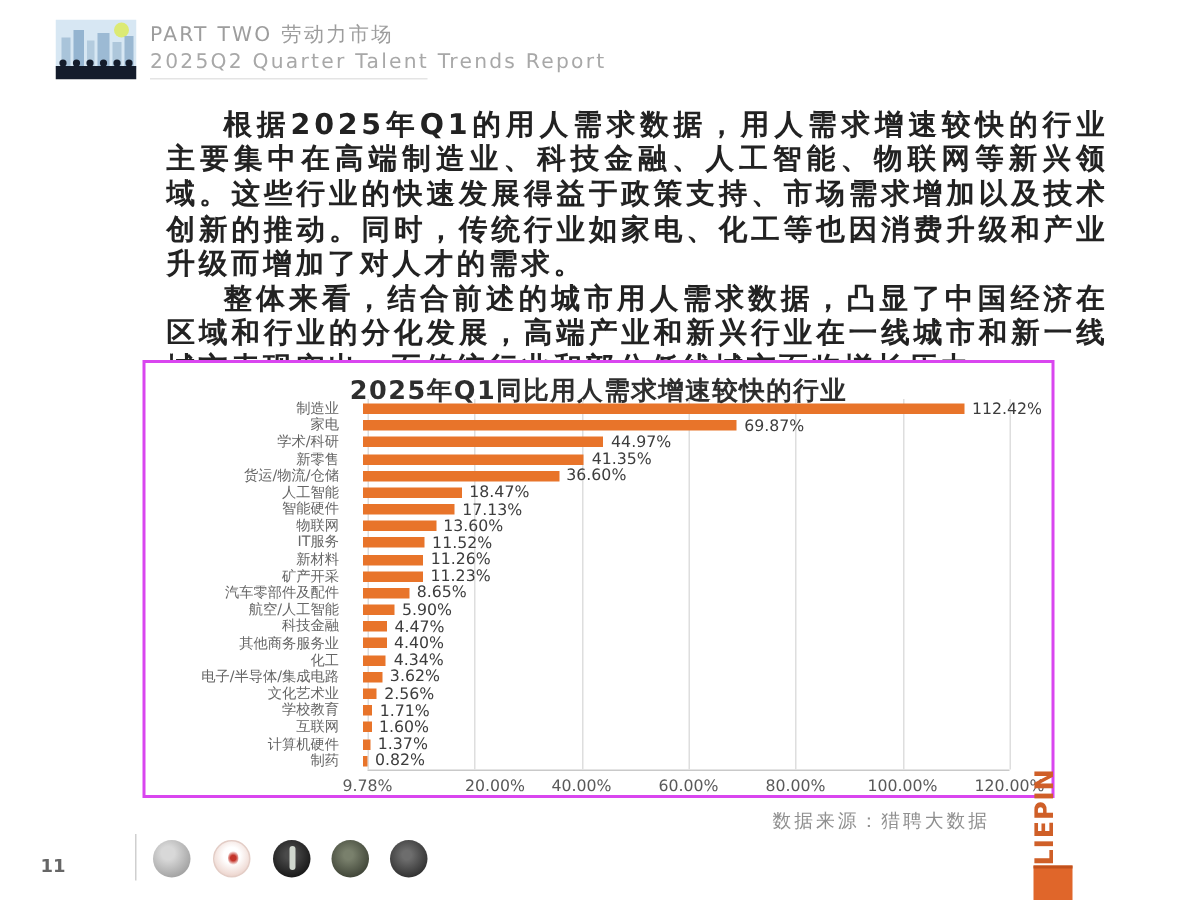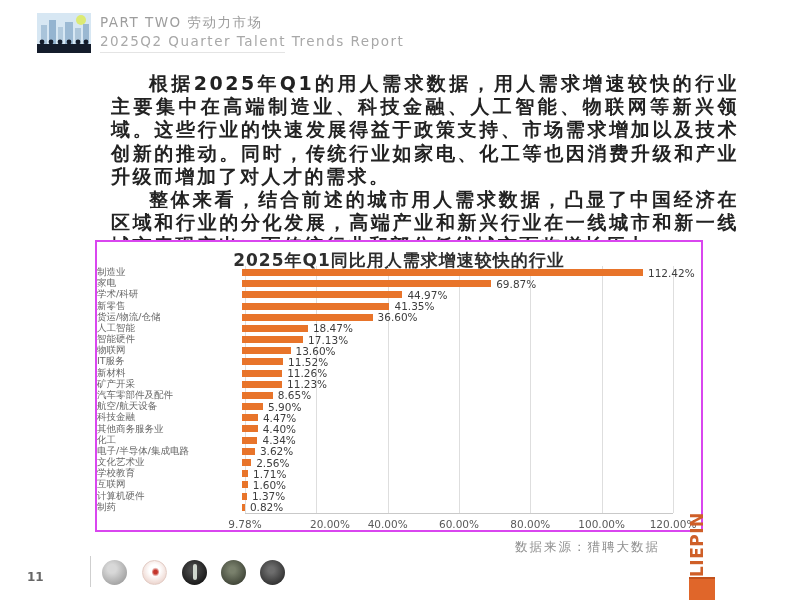--- a/index.html
+++ b/index.html
@@ -21,21 +21,21 @@
   
   .chart { position:absolute; left:95px; top:240px; width:608px; height:292px;
            background:#fff; border:2px solid #d946ef; }
   .chart-title { position:absolute; left:0; top:7px; width:100%; text-align:center;
                  font-size:17px; font-weight:700; color:#2e2e2e; letter-spacing:1px; }
   .grid { position:absolute; left:148px; top:24px; width:428px; height:248px;
           border-bottom:1px solid #c9c9c9; }
   .gridline { position:absolute; top:0; bottom:0; width:1px; background:#dedede; }
   .rows { position:absolute; left:0; top:25px; width:100%; }
   .crow { position:relative; height:11.18px; display:flex; align-items:center; }
-  .clabel { width:145px; padding-right:0; font-size:9.5px;
+  .clabel { width:145px; padding-right:16px; text-align:right; font-size:9.5px;
             color:#666; white-space:nowrap; overflow:visible; flex:none; }
   .cbar { height:7px; flex:none; }
   .cval { margin-left:5px; font-size:10.5px; color:#3d3d3d; white-space:nowrap; }
   .xaxis { position:absolute; left:0; top:276px; width:100%; height:14px; }
   .xtick { position:absolute; transform:translateX(-50%); font-size:10.5px; color:#595959; white-space:nowrap; }
 
   .source { position:absolute; top:539px; right:140px; font-size:12.5px; color:#8f8f8f; letter-spacing:2px; }
 
   
   .pagenum { position:absolute; left:27px; top:570px; font-size:12px; font-weight:700; color:#666; }
@@ -160,21 +160,21 @@
           <span class="clabel">矿产开采</span>
           <div class="cbar" style="width: 40.0537px; background: rgb(232, 116, 42);"></div>
           <span class="cval">11.23%</span>
         </div>
         <div class="crow">
           <span class="clabel">汽车零部件及配件</span>
           <div class="cbar" style="width: 30.8517px; background: rgb(232, 116, 42);"></div>
           <span class="cval">8.65%</span>
         </div>
         <div class="crow">
-          <span class="clabel">航空/航天设备</span>
+          <span class="clabel">航空/人工智能</span>
           <div class="cbar" style="width: 21.0433px; background: rgb(232, 116, 42);"></div>
           <span class="cval">5.90%</span>
         </div>
         <div class="crow">
           <span class="clabel">科技金融</span>
           <div class="cbar" style="width: 15.943px; background: rgb(232, 116, 42);"></div>
           <span class="cval">4.47%</span>
         </div>
         <div class="crow">
           <span class="clabel">其他商务服务业</span>

